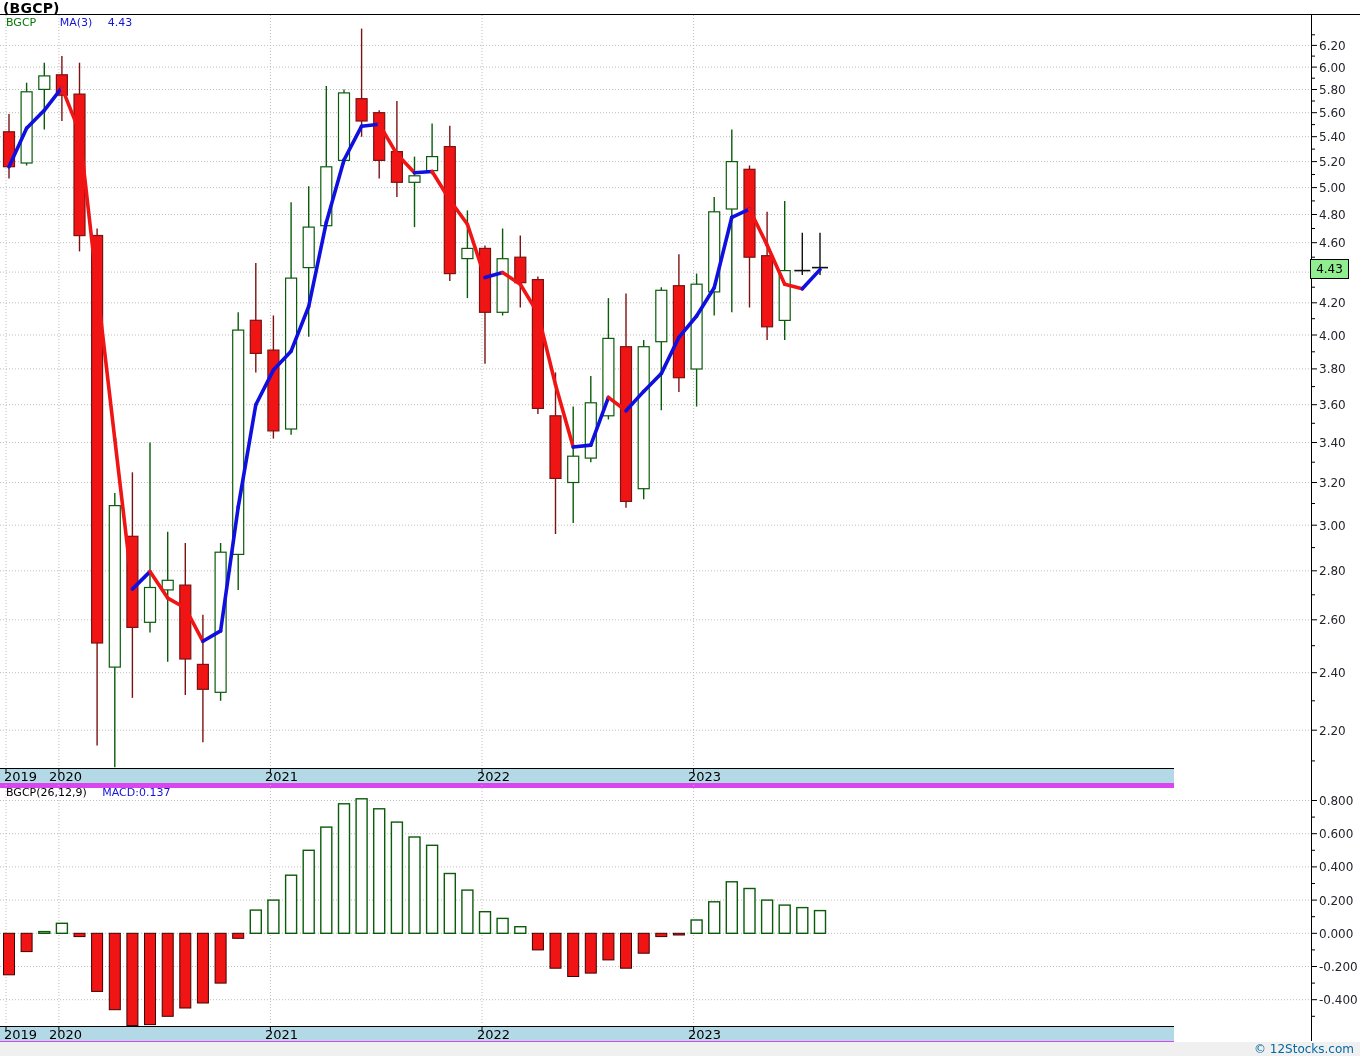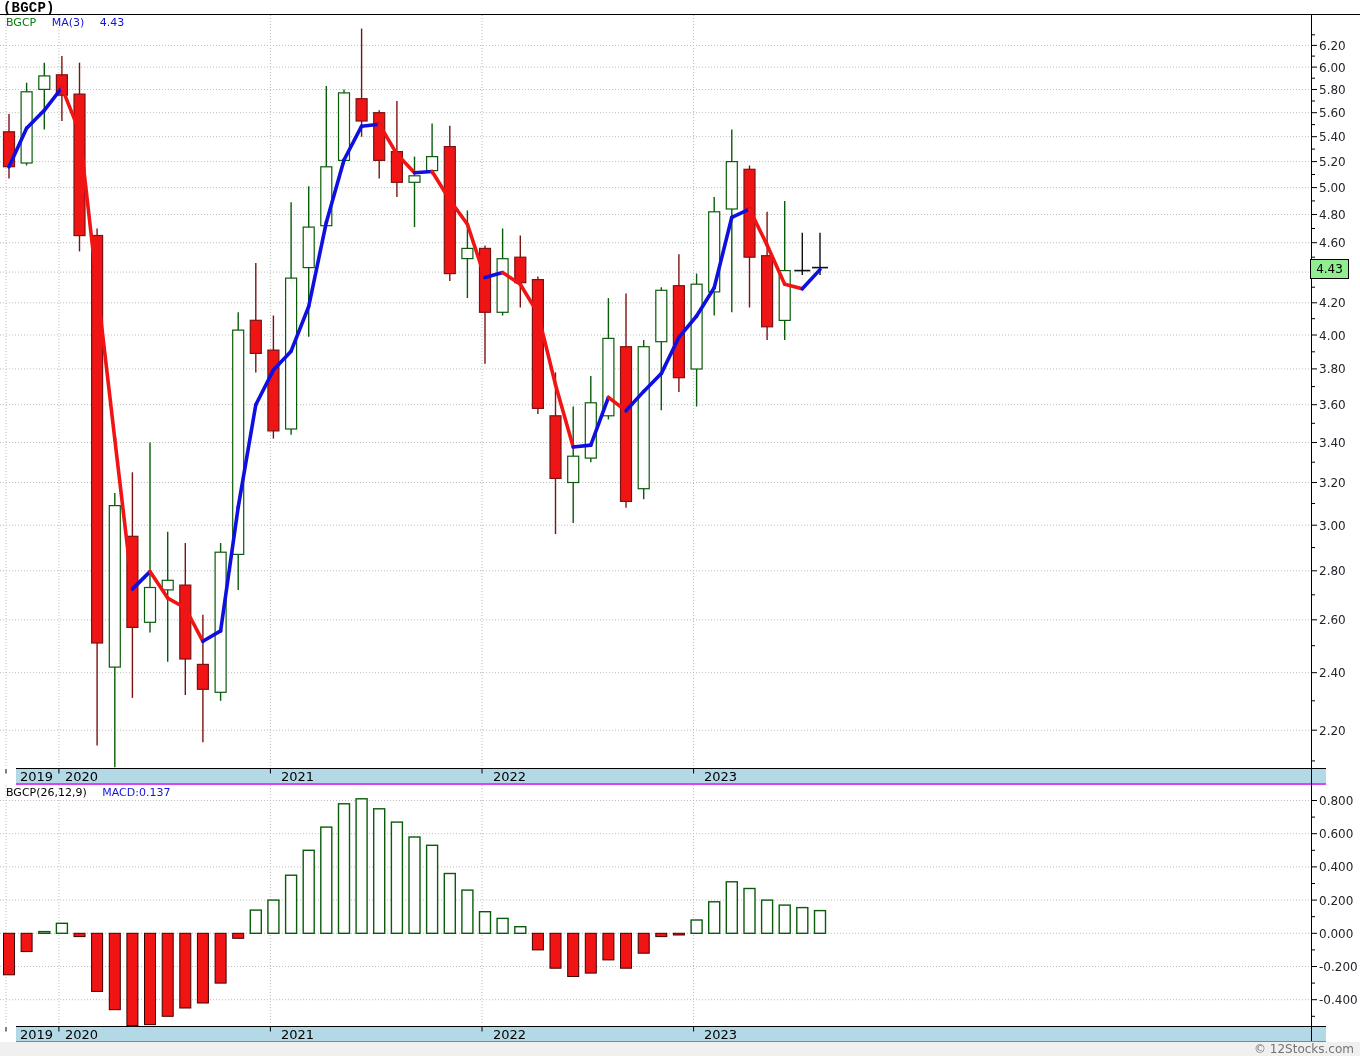--- a/index.html
+++ b/index.html
@@ -1,35 +1,35 @@
 <!DOCTYPE html>
 <html><head>
 <meta charset="utf-8">
 <style>
   html,body{margin:0;padding:0;}
   body{width:1360px;height:1056px;background:#fff;position:relative;overflow:hidden;
        font-family:"DejaVu Sans","Liberation Sans",sans-serif;}
-  .title{position:absolute;top:0;left:3px;font-size:14px;font-weight:700;color:#000;letter-spacing:.2px;font-family:Liberation Mono, monospace;}
+  .title{position:absolute;top:0;left:3px;font-size:14px;font-weight:700;color:#000;letter-spacing:.2px;}
   #plot{position:absolute;top:0;left:0;}
   .grid{stroke:#bdbdbd;stroke-dasharray:1 2;stroke-width:1;}
   .axlab{font-size:12px;fill:#25252e;font-family:"DejaVu Sans",sans-serif;}
   .legend-price{position:absolute;top:16px;left:6px;font-size:11px;white-space:nowrap;}
   .legend-macd{position:absolute;top:786px;left:6px;font-size:11px;white-space:nowrap;}
-  .green{color:#067806;margin-right:12px;}
+  .green{color:#067806;margin-right:20px;}
   .blue{color:#1414d6;margin-right:12px;text-align:center;}
   .black{color:#000;margin-right:12px;}
-  .strip{position:absolute;left:16px;width:1310px;height:14px;background:#b4d9e6;
-         border-top:1px solid #000;border-bottom:2px solid #d946ef;}
+  .strip{position:absolute;left:0;width:1174px;height:14px;background:#b4d9e6;
+         border-top:1px solid #000;border-bottom:5px solid #d946ef;}
   #strip-1{top:768px;} #strip-2{top:1026px;}
   .yr{position:absolute;top:0;font-size:13px;line-height:15px;color:#000;}
   .badge{position:absolute;left:1310px;top:259px;width:39px;height:20px;box-sizing:border-box;
          background:#90ee90;border:1px solid #000;font-size:12px;line-height:18px;
          text-align:center;color:#000;}
   .footer{position:absolute;top:1042px;left:0;width:1360px;height:14px;background:#f0f0f0;
-          font-size:12px;line-height:14px;text-align:right;color:#737373;}
+          font-size:12px;line-height:14px;text-align:right;color:#0369a1;}
   .footer span{margin-right:6px;}
 </style>
 </head>
 <body>
 
 <div id="strip-1" class="strip" style="background: rgb(180, 217, 230);">
     <span class="yr" style="left: 4px;">2019</span>
     <span class="yr" style="left: 49px;">2020</span>
     <span class="yr" style="left: 265px;">2021</span>
     <span class="yr" style="left: 477px;">2022</span>

